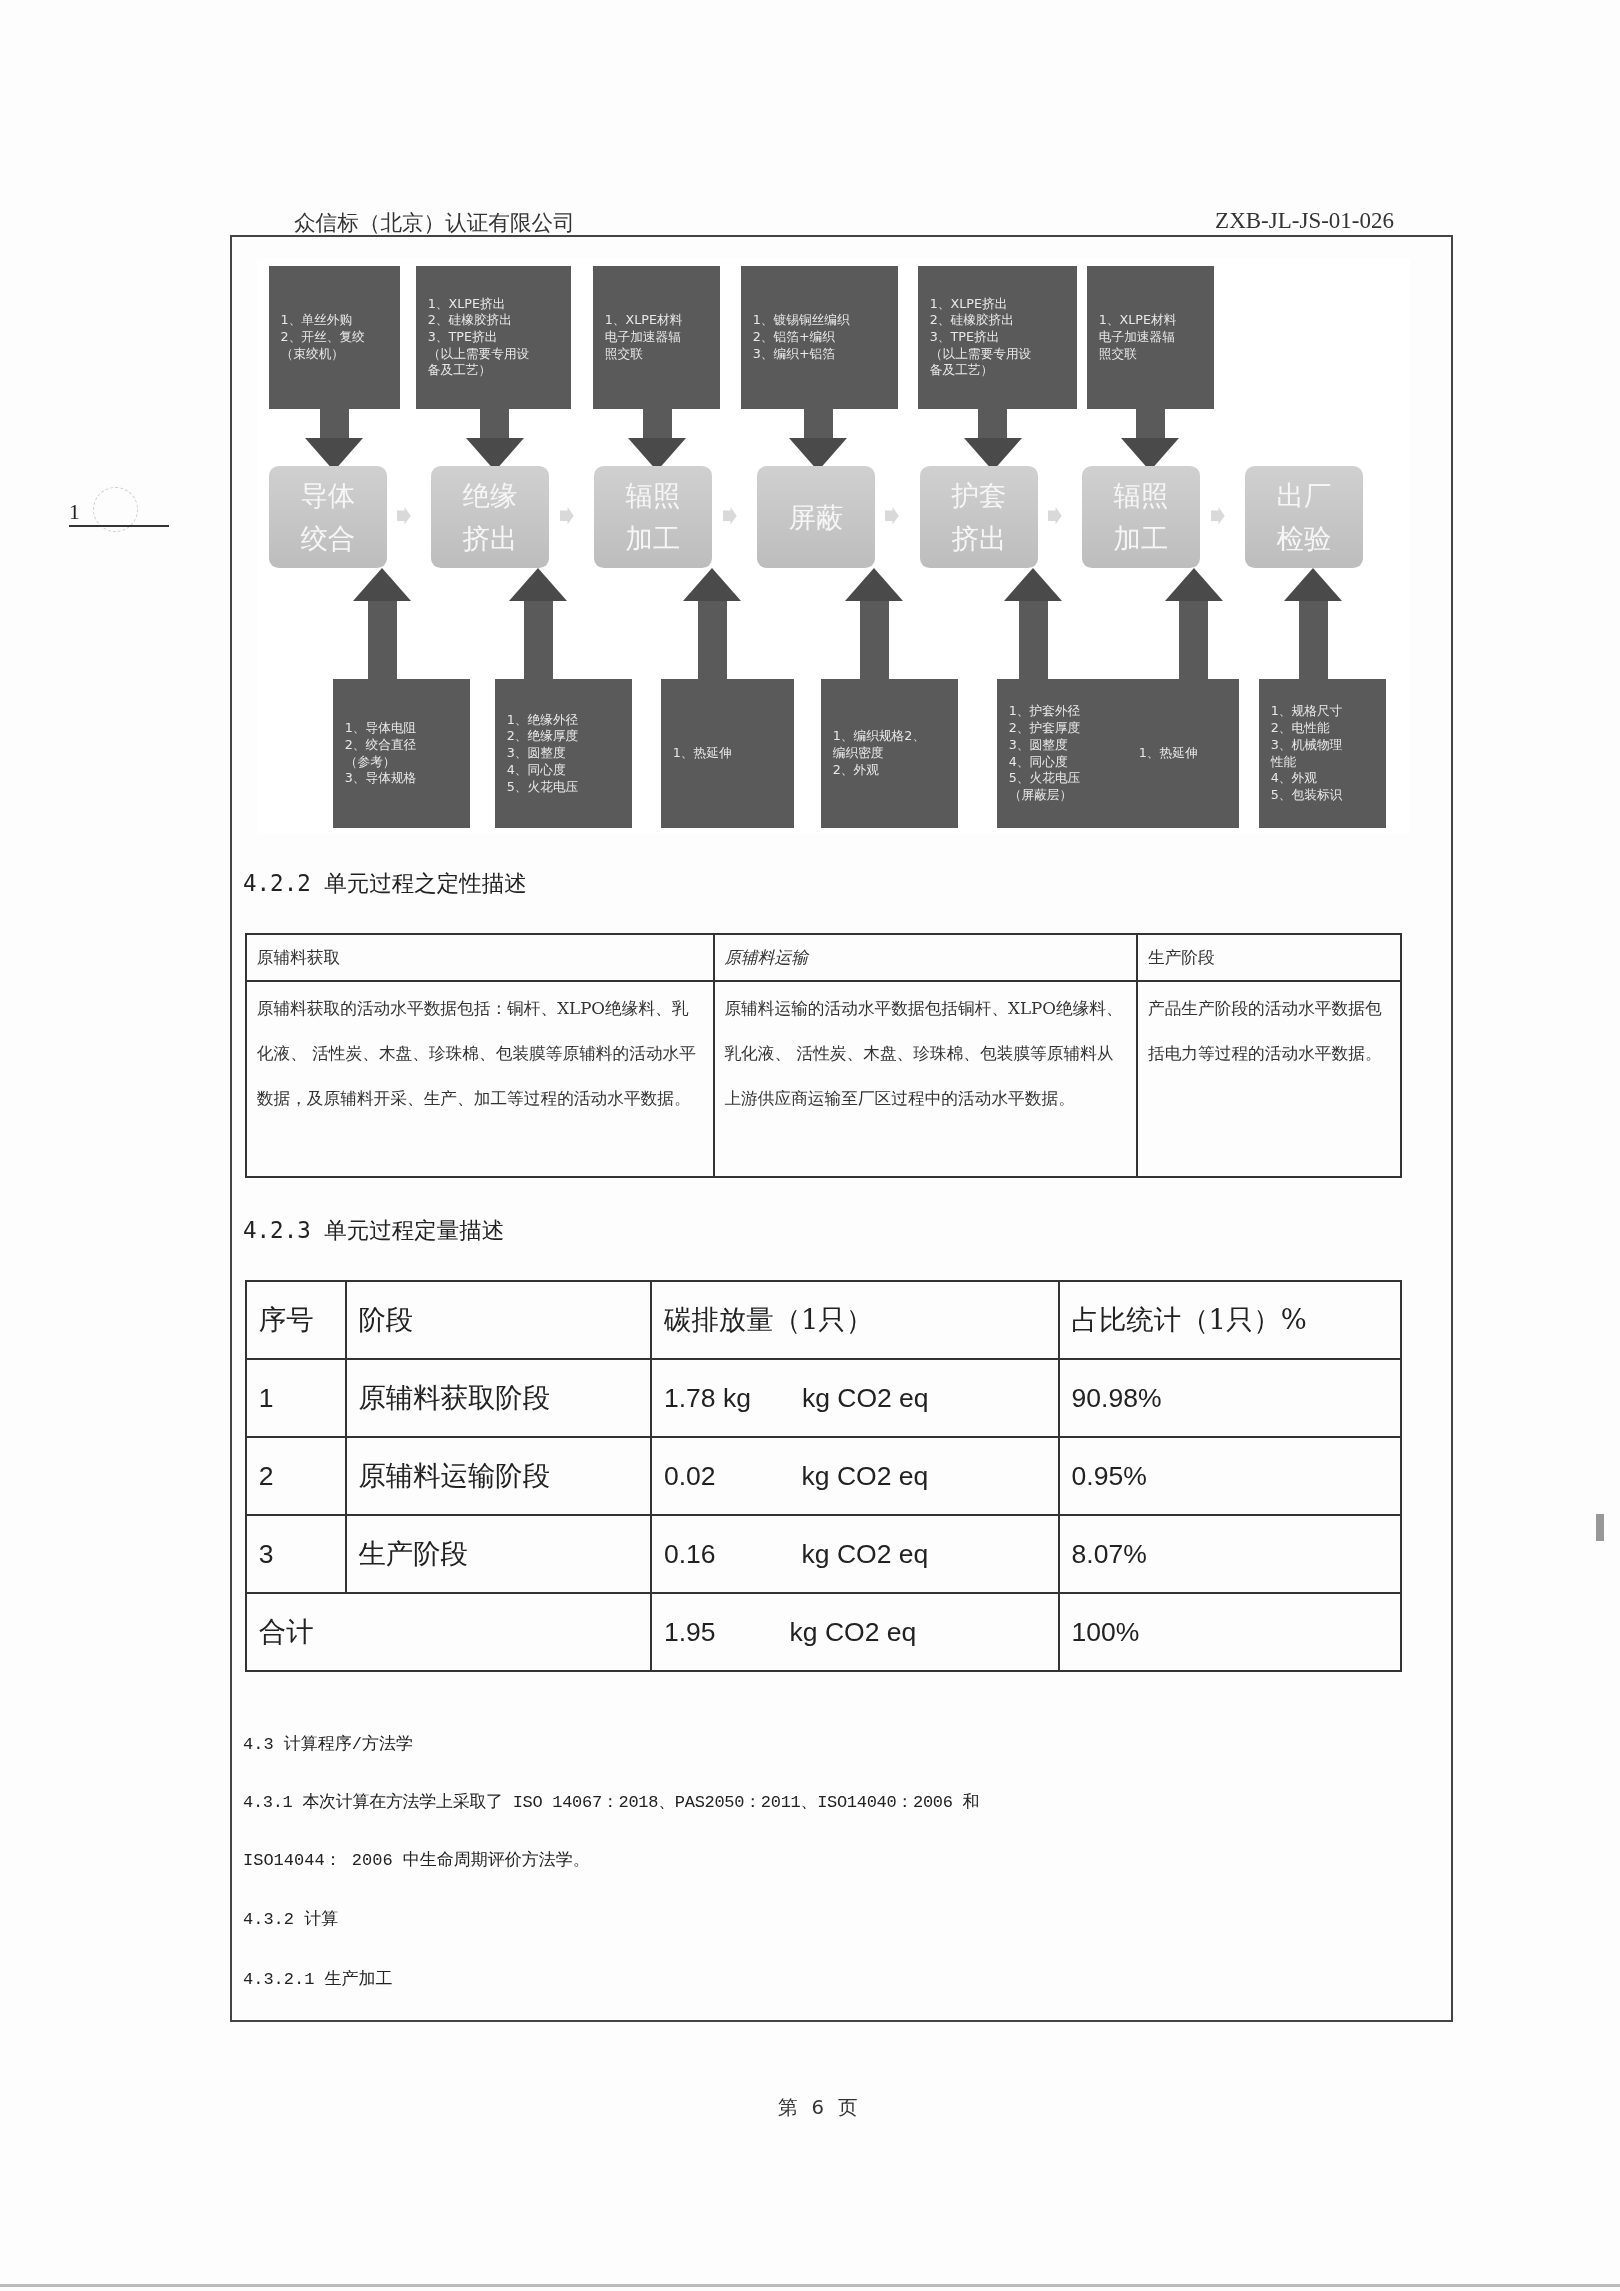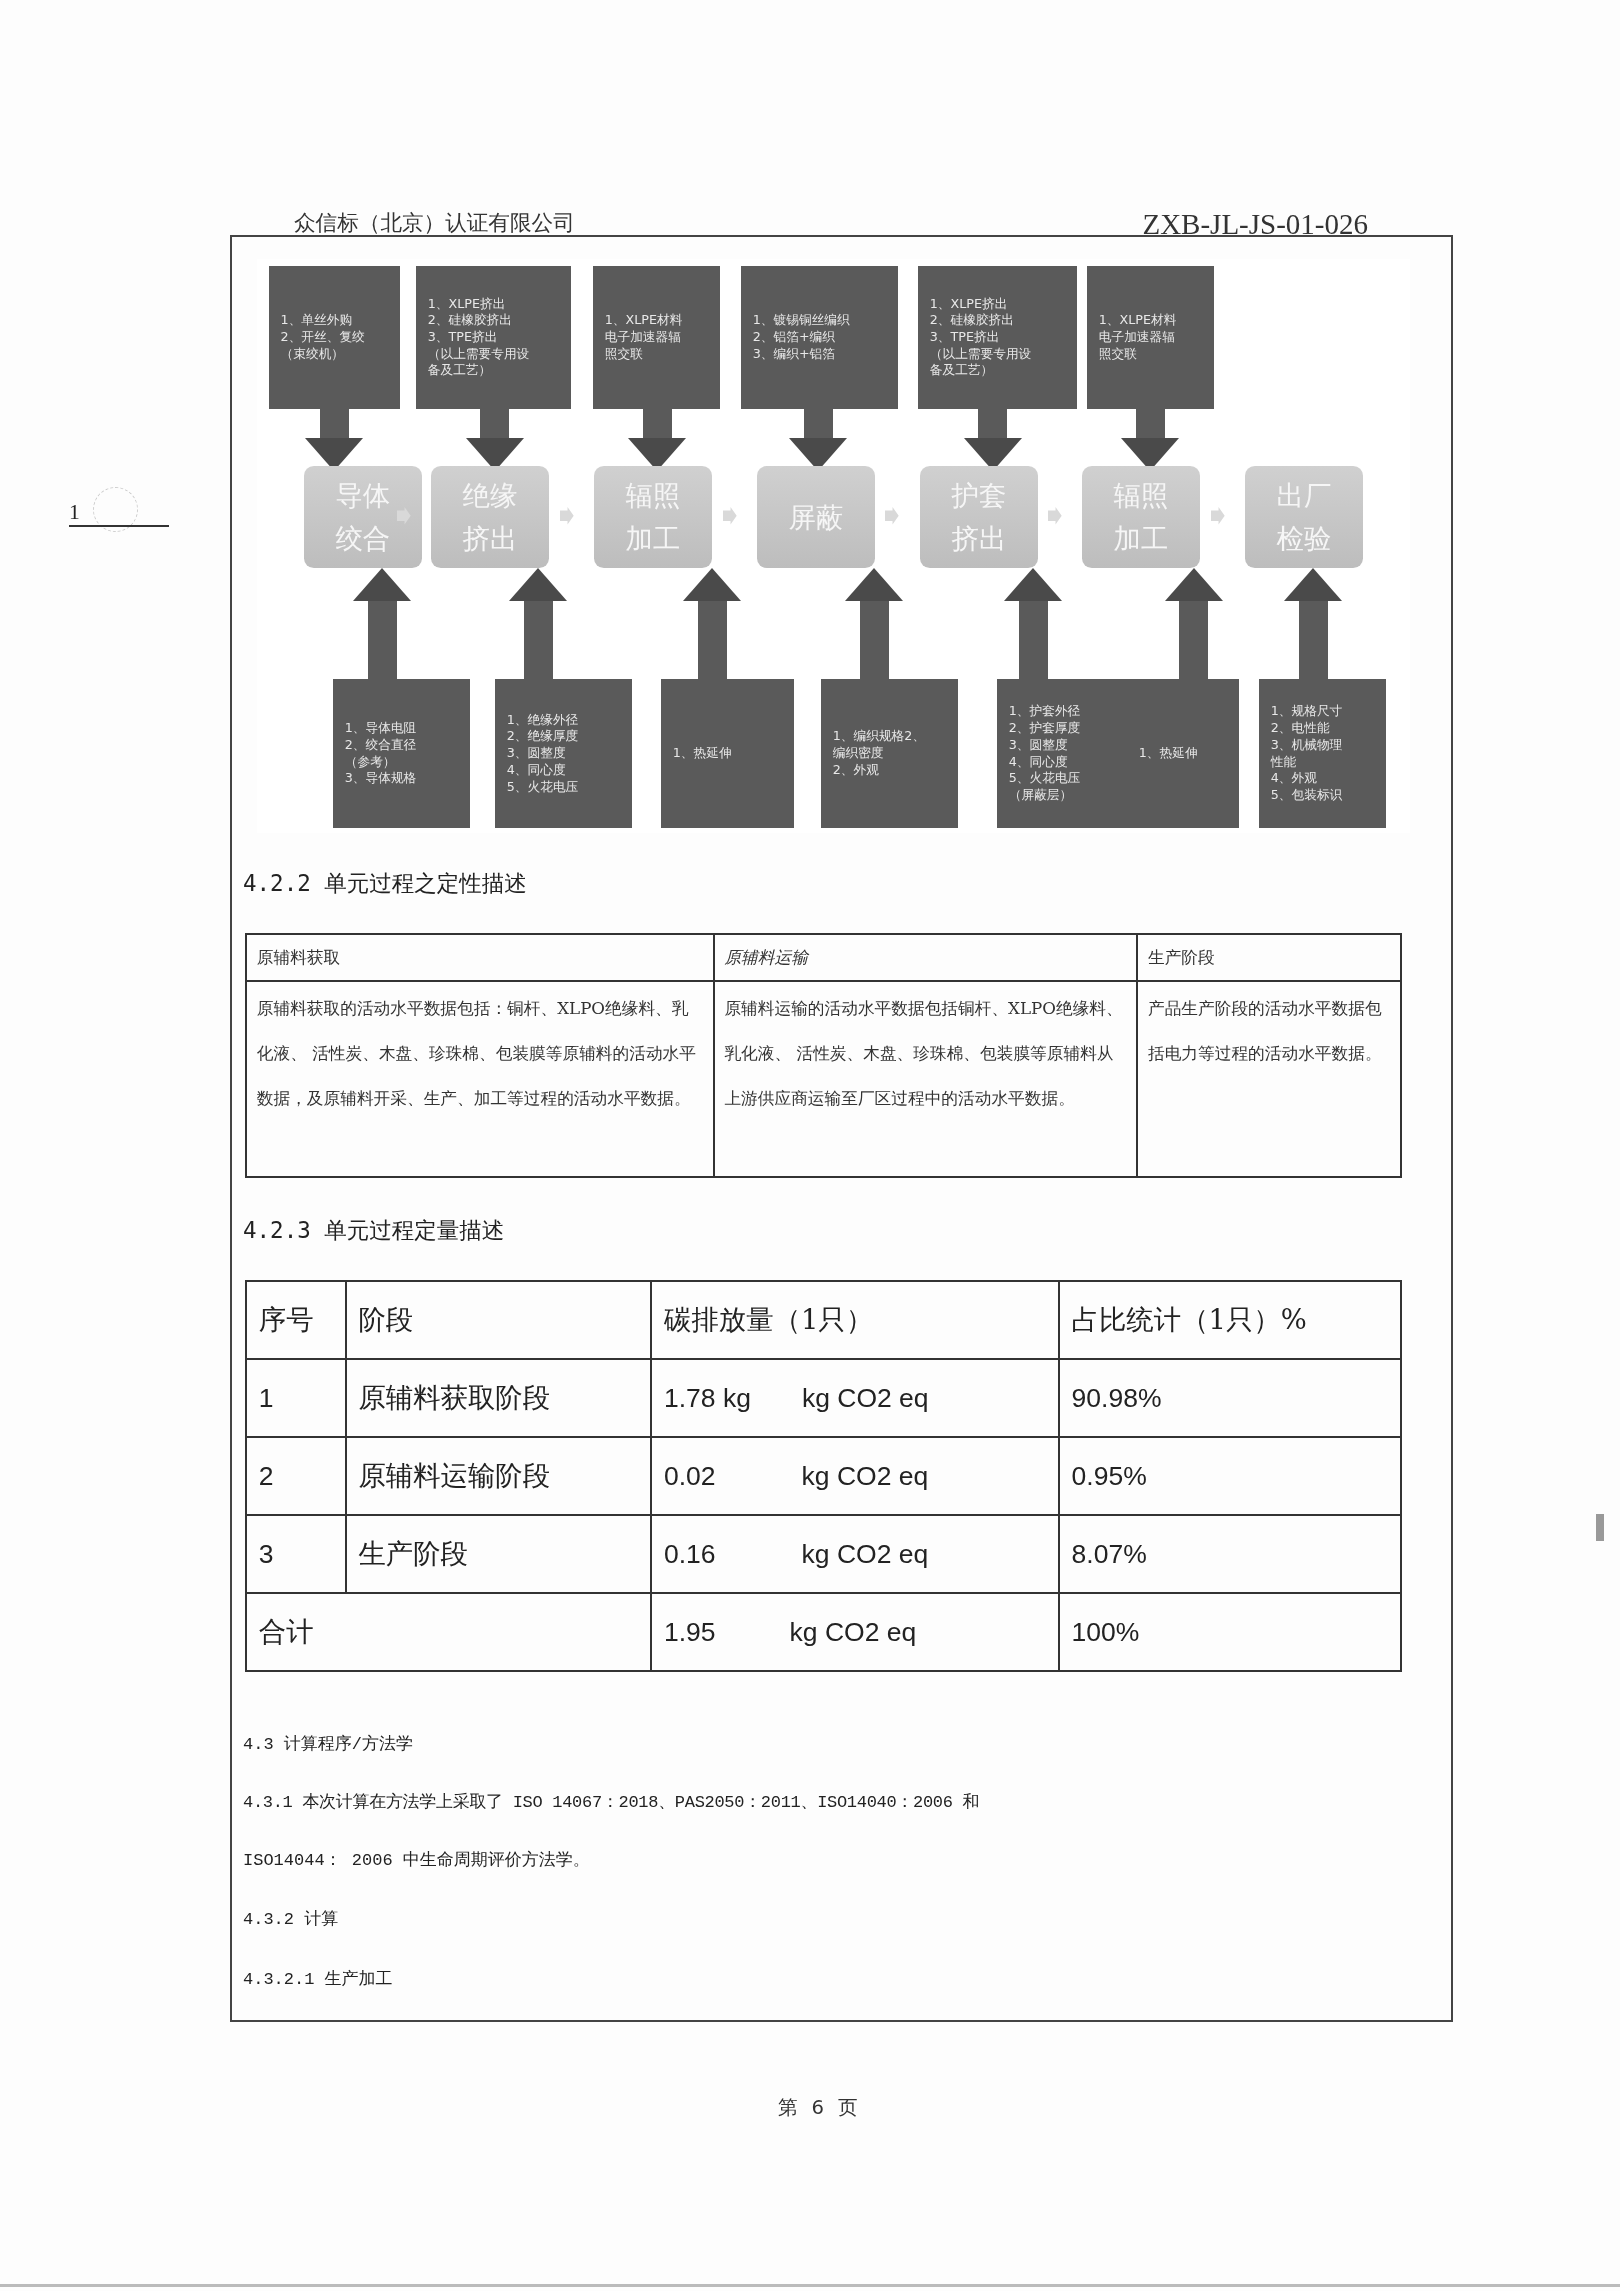--- a/index.html
+++ b/index.html
@@ -2,21 +2,21 @@
 <html><head>
 <meta charset="utf-8">
 <style>
   html, body { margin:0; padding:0; }
   body {
     width:1620px; height:2292px; position:relative; background:#fdfdfd;
     font-family:"DejaVu Serif", serif; color:#222; overflow:hidden;
   }
   .abs { position:absolute; }
   .hdr-left { left:294px; top:208px; font-size:21.6px; color:#333; }
-  .hdr-right { right:252px; top:208px; font-size:29px; color:#333; font-family:"Liberation Serif", serif; }
+  .hdr-right { right:226px; top:208px; font-size:23px; color:#333; font-family:"Liberation Serif", serif; }
   .frame { left:230px; top:235px; width:1223px; height:1787px; border:2px solid #444; border-top-width:2.9px; box-sizing:border-box; }
   .margin-mark { left:69px; top:500px; font-size:21.6px; font-family:"Liberation Serif", serif; }
   .margin-line { left:69px; top:525px; width:100px; border-top:2px solid #333; }
   .margin-ring { left:93px; top:487px; width:43px; height:43px; border:1px dashed #ccc; border-radius:50%; }
 
   
   .diagram { left:257px; top:259px; width:1153px; height:574px; background:#fff; }
   .topbox, .botbox {
     position:absolute; background:#5a5a5a; color:#e8e8e8;
     font-family:"DejaVu Sans", sans-serif; font-size:12.7px; line-height:16.7px;
@@ -92,21 +92,21 @@
   <div class="tri-down" style="left:209px;top:179px;"></div>
   <div class="shaft" style="left:386px;top:150px;width:29px;height:29px;"></div>
   <div class="tri-down" style="left:371px;top:179px;"></div>
   <div class="shaft" style="left:547px;top:150px;width:29px;height:29px;"></div>
   <div class="tri-down" style="left:532px;top:179px;"></div>
   <div class="shaft" style="left:721px;top:150px;width:29px;height:29px;"></div>
   <div class="tri-down" style="left:707px;top:179px;"></div>
   <div class="shaft" style="left:879px;top:150px;width:29px;height:29px;"></div>
   <div class="tri-down" style="left:864px;top:179px;"></div>
 
-  <div class="stage" style="left:11.8px;margin-left:35px;">
+  <div class="stage" style="left:11.8px;">
     <span>导体</span>
     <span>绞合</span>
   </div>
   <div class="chev" style="left:140px;"></div>
   <div class="stage" style="left:174px;">
     <span>绝缘</span>
     <span>挤出</span>
   </div>
   <div class="chev" style="left:303px;"></div>
   <div class="stage" style="left:337px;">

